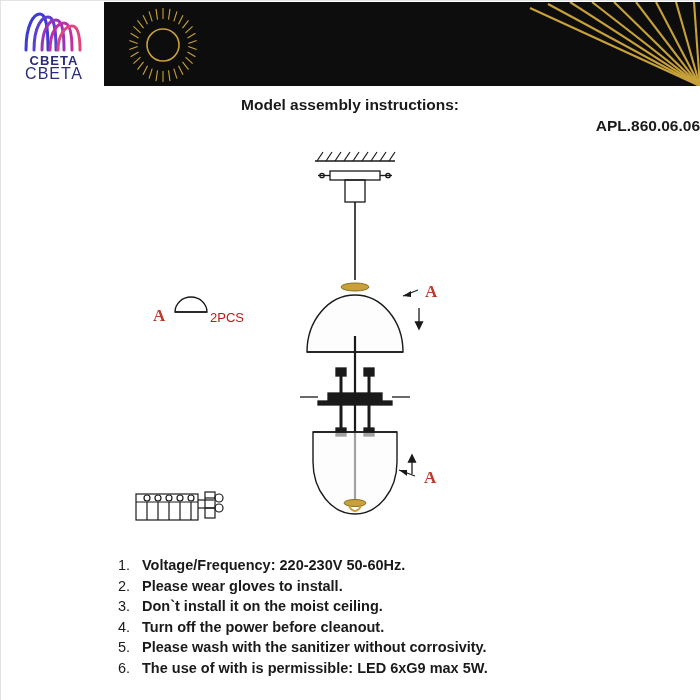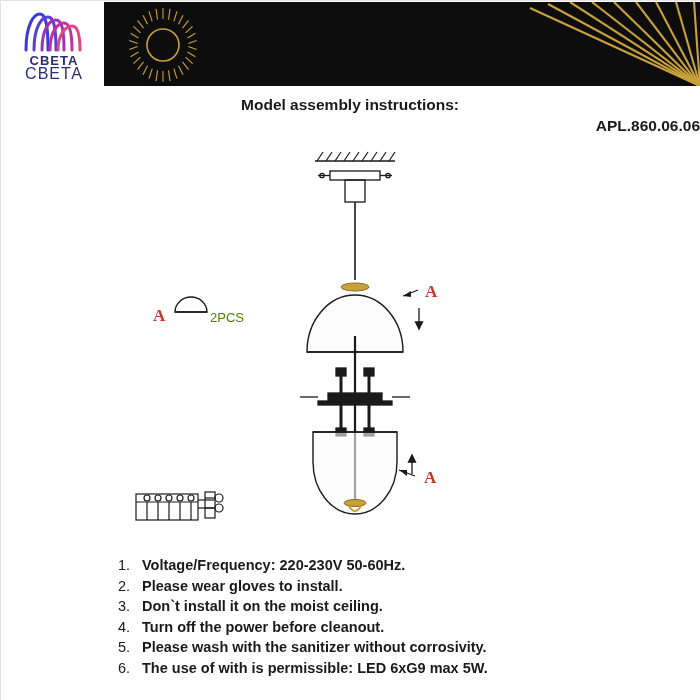--- a/index.html
+++ b/index.html
@@ -119,21 +119,21 @@
   .legend-letter {
     position: absolute;
     font-family: "Liberation Serif", serif;
     font-weight: bold;
     font-size: 17px;
     color: #c0392b;
   }
   .legend-qty {
     position: absolute;
     font-size: 13px;
-    color: #4d7c0f;
+    color: #b91c1c;
     font-family: "Liberation Sans", sans-serif;
   }
   
   .instructions {
     position: absolute;
     left: 118px;
     top: 555px;
     width: 560px;
   }
   .instr-row {

